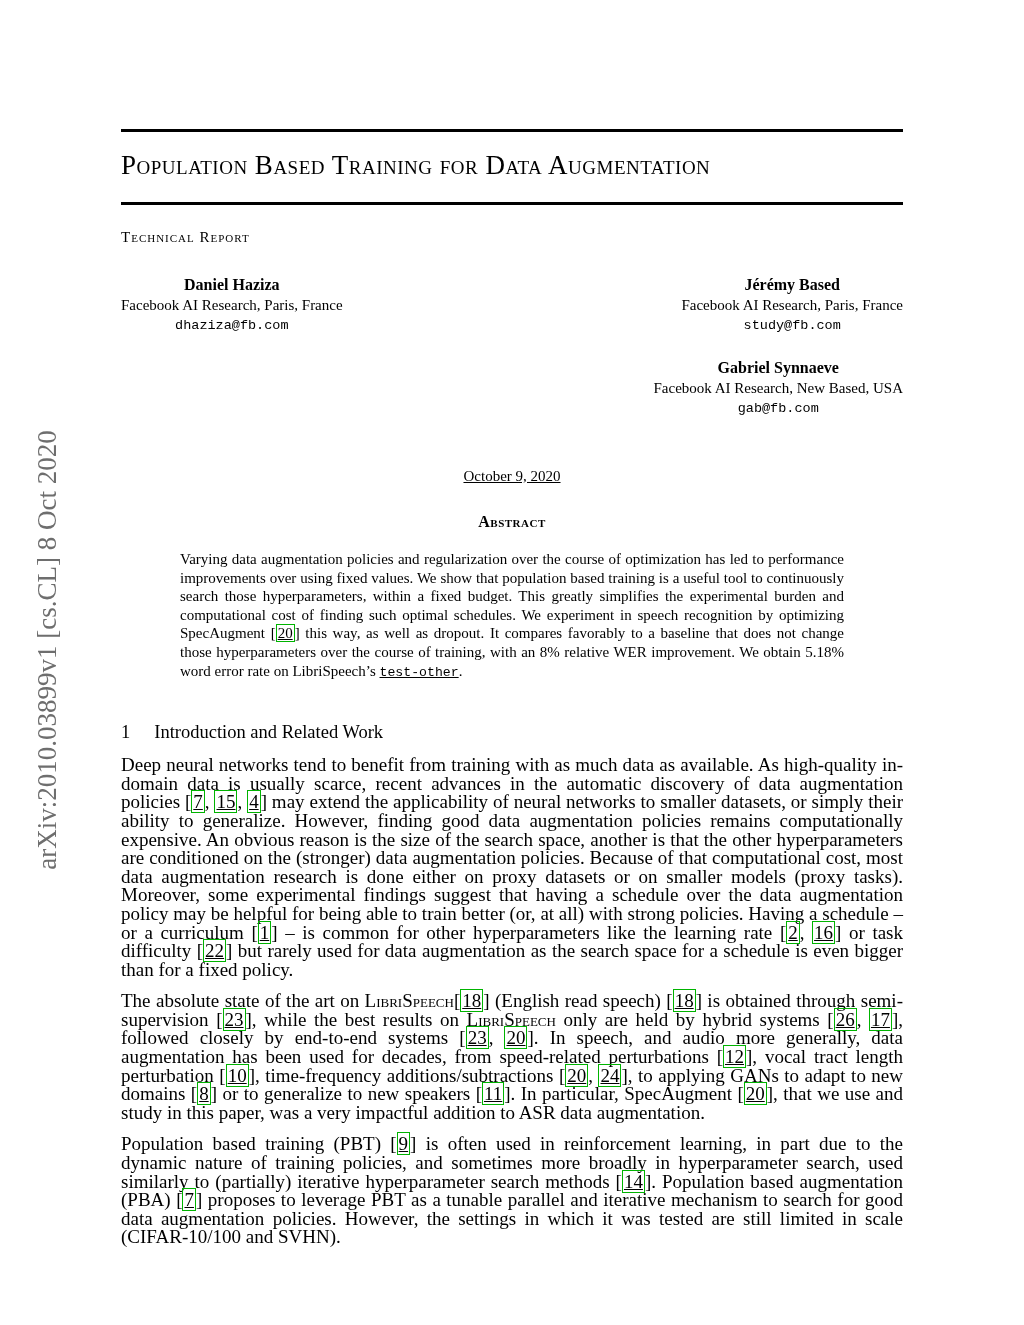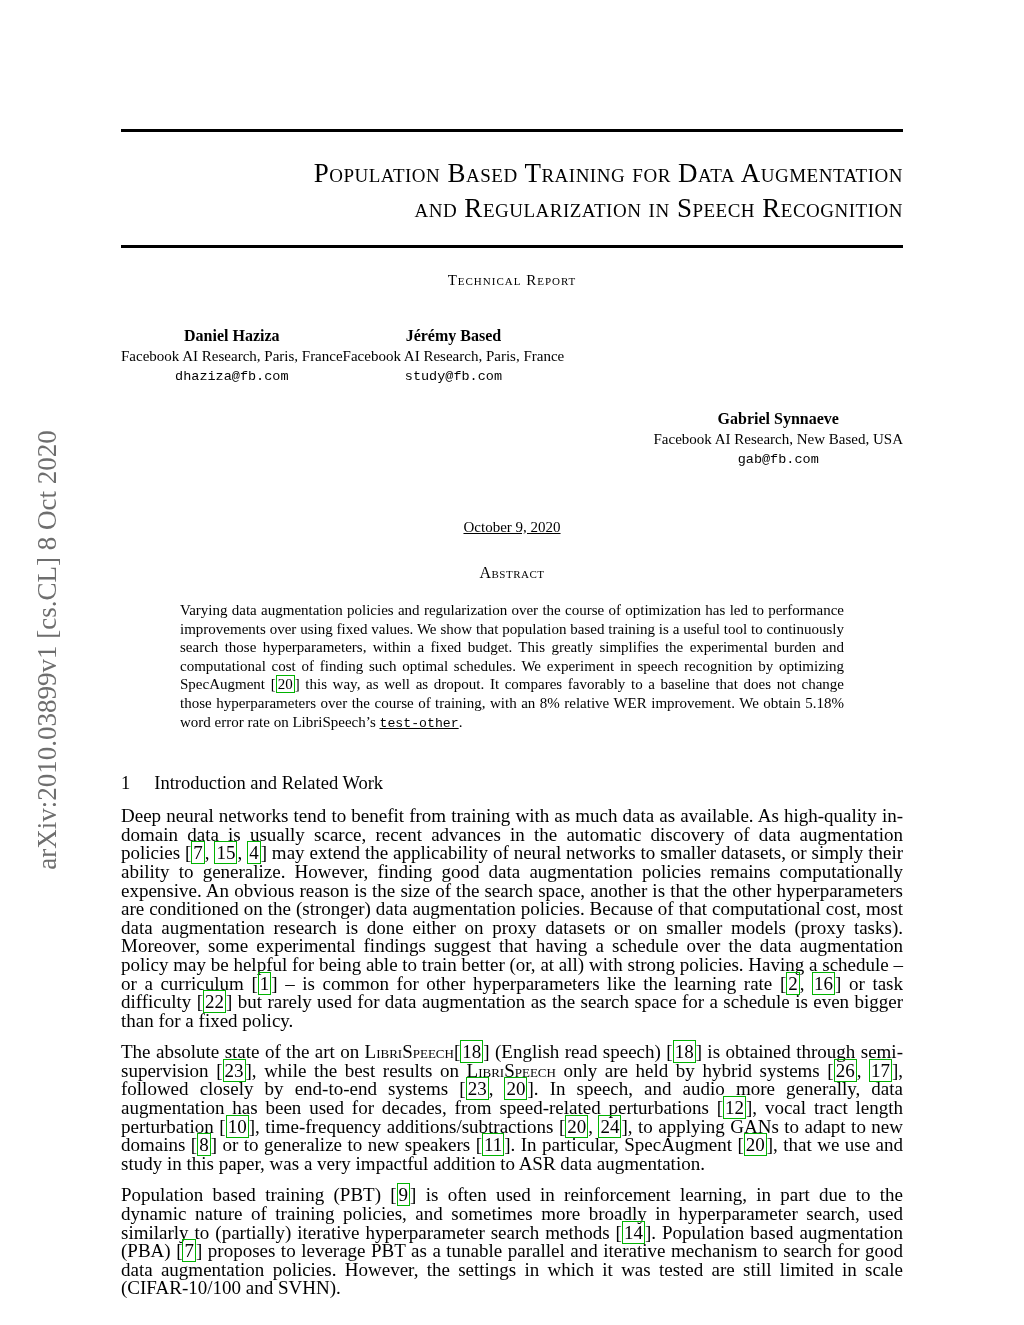--- a/index.html
+++ b/index.html
@@ -17,55 +17,54 @@
   }
   .content {
     position: absolute;
     left: 121px; top: 0;
     width: 782px;
   }
   .rule { height: 3px; background: #000; }
   .rule-top { margin-top: 129px; }
   .rule-bottom { margin-top: 19px; }
   .title {
-    margin-top: 24px;
-    text-align: right;
+    margin-top: 16px;
+    text-align: left;
     font-weight: 400;
     font-variant: small-caps;
     font-size: 27px;
     line-height: 35px;
     letter-spacing: 0.5px;
   }
   .title .title-line { display: block; }
   .report-type {
     margin-top: 24px;
-    text-align: center;
     font-variant: small-caps;
     font-size: 15px;
     letter-spacing: 1px;
   }
   .authors-row {
     display: flex;
-    justify-content: flex-start;
-    margin-top: 38px;
+    justify-content: space-between;
+    margin-top: 30px;
   }
   .authors-row.single { justify-content: flex-end; margin-top: 26px; }
   .author { text-align: center; }
   .author-name { font-weight: 700; font-size: 16px; }
   .author-affil { font-size: 15px; margin-top: 3px; }
   .author-email {
     font-family: "Liberation Mono", "DejaVu Sans Mono", monospace;
     font-size: 13.5px;
     margin-top: 4px;
   }
   .date { margin-top: 52px; text-align: center; font-size: 15px; text-decoration: underline; }
   .abstract-heading {
     margin-top: 28px;
     text-align: center;
-    font-weight: 400;
+    font-weight: 700;
     font-variant: small-caps;
     font-size: 16px;
     letter-spacing: 0.5px;
   }
   .abstract-text {
     margin: 19px 59px 0 59px;
     text-align: justify;
     font-size: 15px;
     line-height: 18.6px;
   }
@@ -78,20 +77,21 @@
   .body-par {
     margin-top: 13px;
     text-align: justify;
     font-size: 19px;
     line-height: 18.6px;
   }
   .body-par:first-of-type { margin-top: 16px; }
   .cite {
     border: 1px solid var(--citation-green, #00b300);
     padding: 0 1px;
+    text-decoration: underline;
   }
   .sc { font-variant: small-caps; }
   .tt {
     font-family: "Liberation Mono", "DejaVu Sans Mono", monospace;
     font-size: 0.88em;
     text-decoration: underline;
   }
   .arxiv-stamp {
     position: absolute;
     left: 47px; top: 650px;
@@ -114,21 +114,20 @@
   <div class="arxiv-stamp">
     <span class="stamp-text">arXiv:2010.03899v1 [cs.CL] 8 Oct 2020</span>
   </div>
 
   <div class="content">
 
     <div class="rule rule-top"></div>
 
     <h1 class="title">
       <span class="title-line">Population Based Training for Data Augmentation</span>
-      <span class="title-line">and Regularization in Speech Recognition</span>
     </h1>
 
     <div class="rule rule-bottom"></div>
 
     <div class="report-type">Technical Report</div>
 
     <div class="authors-row">
       <div class="author">
         <div class="author-name">Daniel Haziza</div>
         <div class="author-affil">Facebook AI Research, Paris, France</div>

